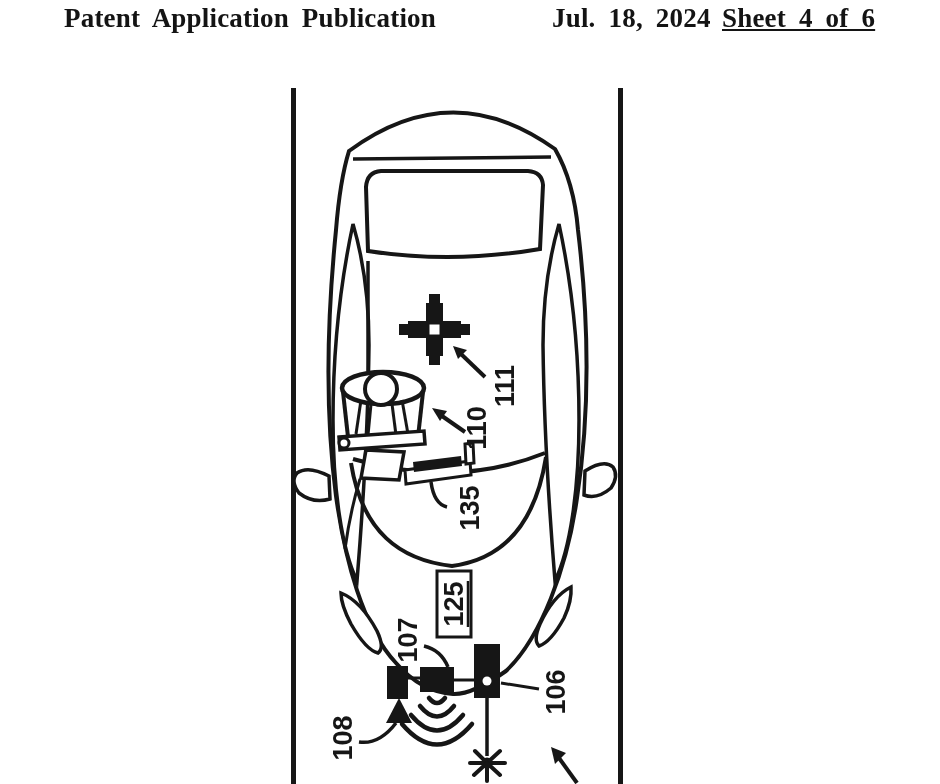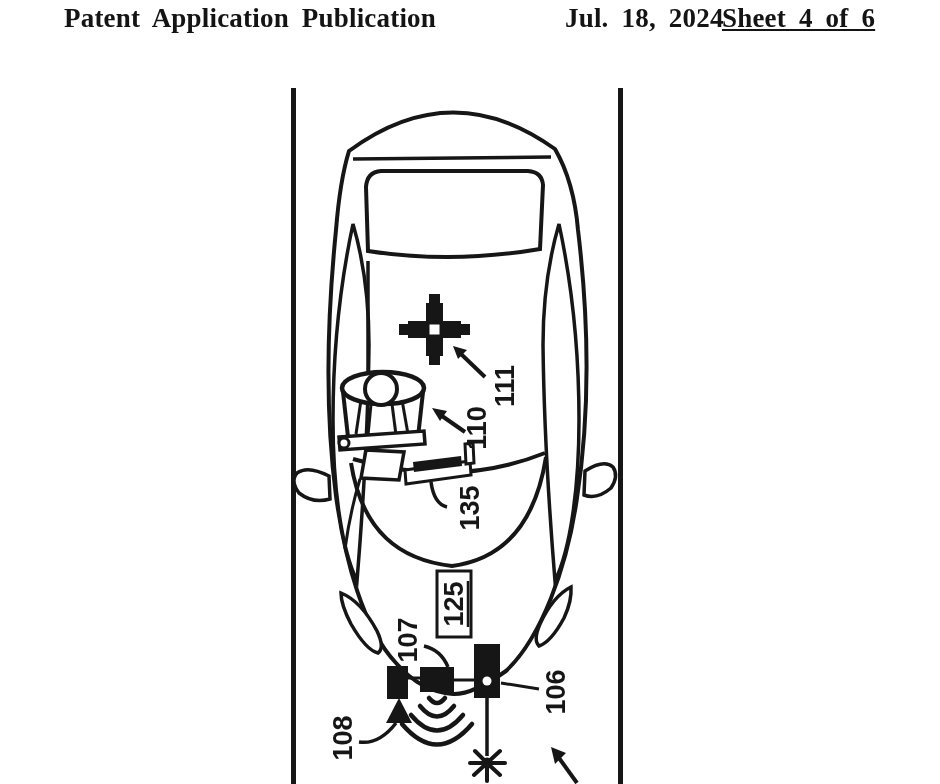--- a/index.html
+++ b/index.html
@@ -15,21 +15,21 @@
     color:#141414;
   }
   .header span{
     position:absolute;top:3px;
     font-size:27px;font-weight:bold;
     white-space:nowrap;
     word-spacing:6px;
     letter-spacing:0.2px;
   }
   .h-pub{left:64px;}
-  .h-date{left:565px;}
+  .h-date{left:552px;}
   .h-sheet{left:722px;text-decoration:underline;}
   svg.fig{position:absolute;top:0;left:0;}
   svg text.lbl{
     font-family:"Liberation Sans", sans-serif;
     font-weight:bold;
     font-size:27px;
     fill:#161616;
   }
 </style>
 </head>

